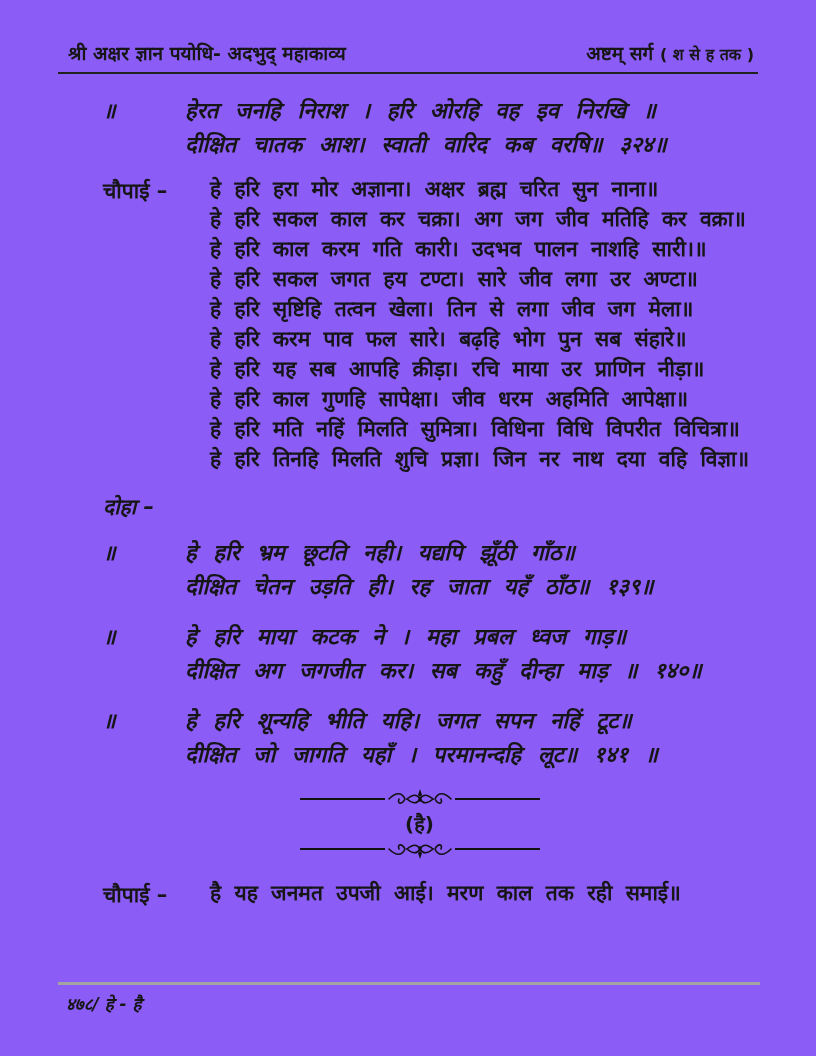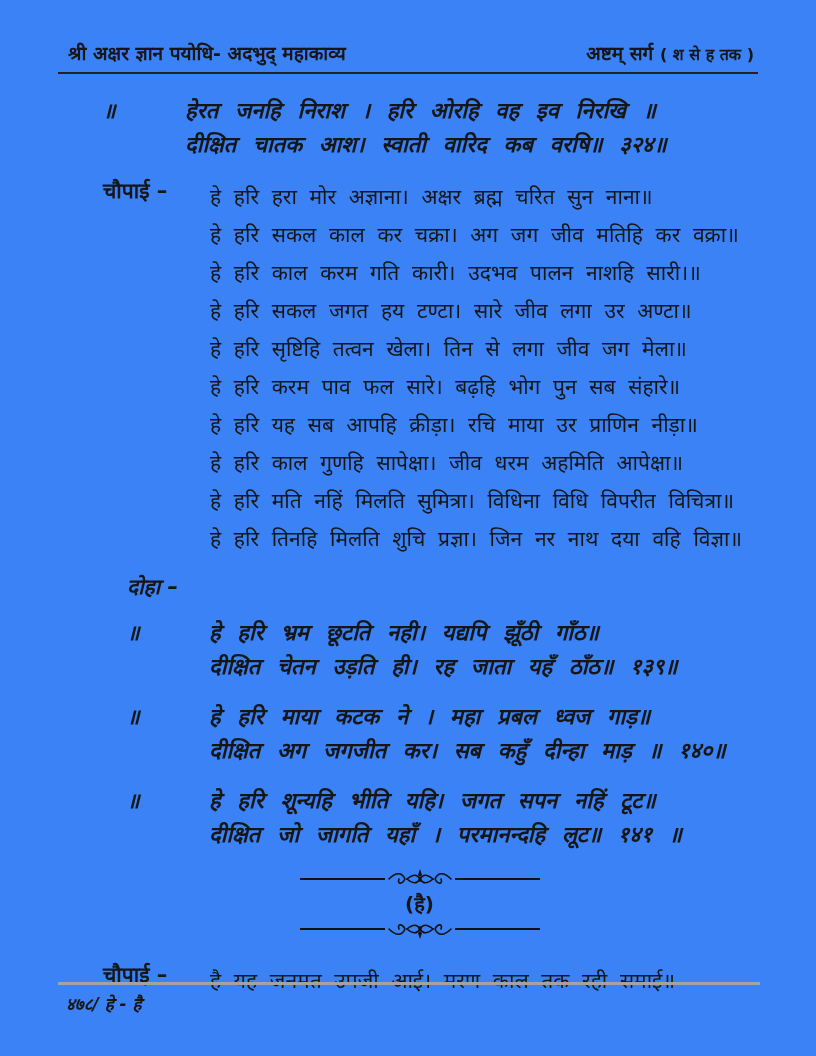--- a/index.html
+++ b/index.html
@@ -5,21 +5,21 @@
   html,body{margin:0;padding:0;}
   body{
     width:816px;height:1056px;
     background:#eee;
     font-family:"DejaVu Sans",sans-serif;
     color:#161616;
   }
   .page{
     position:relative;
     width:816px;height:1056px;
-    background:#3b82f6;
+    background:#8b5cf6;
     overflow:hidden;
   }
   
   .header{
     position:absolute;top:40px;left:58px;right:58px;
     display:flex;justify-content:space-between;align-items:flex-end;
     border-bottom:2px solid #222;
     padding:0 4px 6px 10px;
   }
   .header .h-left{font-size:19px;font-weight:bold;}
@@ -40,26 +40,26 @@
   .doha-block .label{width:82px;font-style:italic;}
   .chaupai-block .label{width:107px;font-style:normal;}
   .lines{flex:1;}
   .doha-block .line{
     font-size:22px;line-height:34px;
     font-weight:bold;font-style:italic;
     word-spacing:9px;white-space:nowrap;
   }
   .chaupai-block .line{
     font-size:21px;line-height:30px;
-    font-weight:normal;
-    word-spacing:6px;white-space:nowrap;margin-top:8px;
+    font-weight:bold;
+    word-spacing:6px;white-space:nowrap;
   }
   .mt-first{margin-top:24px;}
   .mt-chaupai{margin-top:12px;}
-  .mt-doha{margin-top:16px;margin-left:24px;}
+  .mt-doha{margin-top:16px;}
   
   .divider{
     margin:16px auto 18px auto;
     width:240px;
     display:flex;flex-direction:column;align-items:center;
     transform:translateX(-20px);
   }
   .div-row{display:flex;align-items:center;width:100%;}
   .div-row .rule{flex:1;height:2px;background:#111;}
   .div-row svg{display:block;margin:0 2px;}

